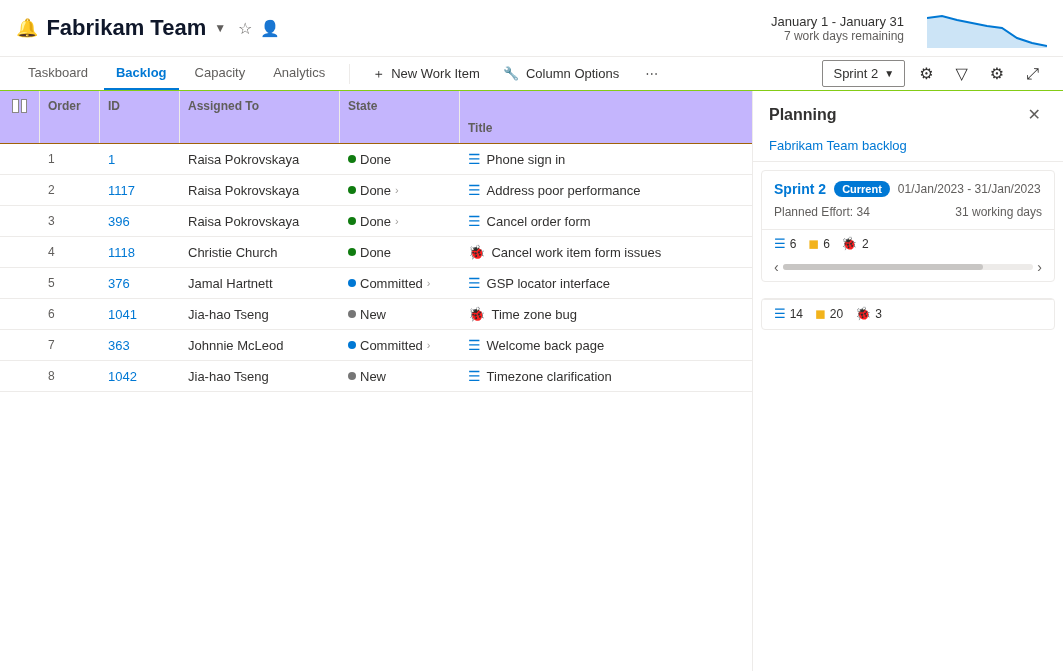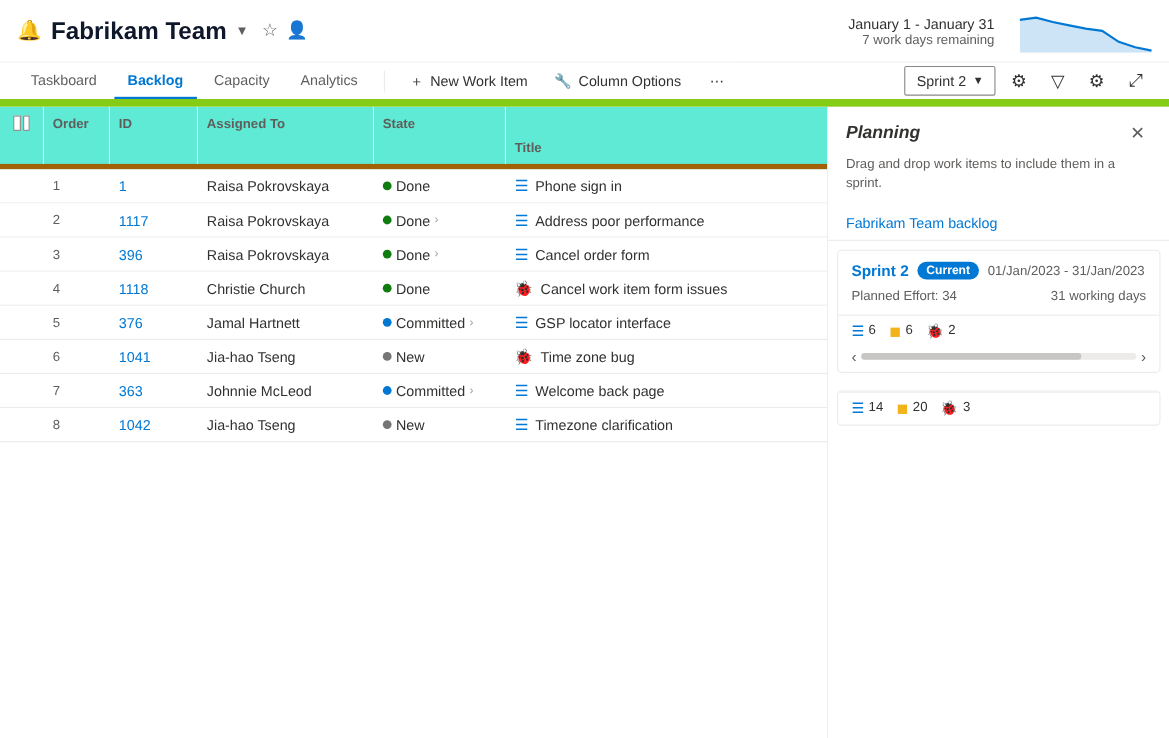--- a/index.html
+++ b/index.html
@@ -24,40 +24,40 @@
     .tab-separator { width: 1px; height: 20px; background: #edebe9; margin: 0 8px; }
     .btn { display: flex; align-items: center; gap: 6px; padding: 5px 10px; border: none; background: transparent; cursor: pointer; font-size: 13px; color: #323130; border-radius: 2px; }
     .toolbar-more { margin-left: 4px; padding: 5px 8px; }
 
     
     .main-content { display: flex; flex: 1; overflow: hidden; }
 
     
     .backlog-panel { flex: 1; overflow-y: auto; border-right: 1px solid #edebe9; }
 
-    .table-header { display: grid; grid-template-columns: 40px 60px 80px 160px 120px 1fr; background: #5eead4; border-bottom: 5px solid #a16207; padding: 0; }
+    .table-header { display: grid; grid-template-columns: 40px 60px 80px 160px 120px 1fr; background: #c4b5fd; border-bottom: 1px solid #a16207; padding: 0; }
     .col-header { padding: 8px 8px; font-size: 12px; font-weight: 600; color: #605e5c; border-right: 1px solid #edebe9; }
     .col-header:last-child { border-right: none; margin-top: 22px; }
 
     .table-row { display: grid; grid-template-columns: 40px 60px 80px 160px 120px 1fr; border-bottom: 1px solid #edebe9; align-items: center; background: #fff; }
     .cell { padding: 7px 8px; font-size: 13px; color: #323130; display: flex; align-items: center; gap: 4px; }
     .cell-id { color: #0078d4; cursor: pointer; font-size: 13px; }
     .cell-order { color: #605e5c; font-size: 12px; }
     .state-dot { width: 8px; height: 8px; border-radius: 50%; display: inline-block; }
     .dot-done { background: #107c10; }
     .dot-committed { background: #0078d4; }
     .dot-new { background: #767676; }
     .title-cell { display: flex; align-items: center; gap: 6px; }
     .item-icon { font-size: 14px; }
     .chevron { color: #a19f9d; font-size: 11px; margin-right: 4px; }
 
     
     .planning-panel { width: 310px; background: #fff; display: flex; flex-direction: column; overflow-y: auto; }
     .planning-header { display: flex; justify-content: space-between; align-items: center; padding: 12px 16px 4px; }
-    .planning-title { font-size: 16px; font-weight: 600; font-style: italic; }
+    .planning-title { font-size: 16px; font-weight: 600; }
     .close-btn { border: none; background: transparent; cursor: pointer; font-size: 16px; color: #605e5c; padding: 2px 6px; }
     .planning-desc { padding: 4px 16px 12px; font-size: 12px; color: #605e5c; line-height: 1.4; }
 
     .backlog-link { display: block; padding: 8px 16px; color: #0078d4; font-size: 13px; cursor: pointer; text-decoration: none; border-bottom: 1px solid #edebe9; }
 
     .sprint-card { margin: 8px; border: 1px solid #edebe9; border-radius: 4px; overflow: hidden; }
     .sprint-header { padding: 10px 12px; }
     .sprint-name-row { display: flex; align-items: center; gap: 8px; flex-wrap: wrap; margin-bottom: 4px; }
     .sprint-name { font-size: 14px; font-weight: 600; color: #0078d4; cursor: pointer; }
     .current-badge { background: #0078d4; color: #fff; font-size: 11px; padding: 2px 8px; border-radius: 10px; font-weight: 600; }
@@ -98,21 +98,21 @@
         <div class="date-range-text">January 1 - January 31</div>
         <div class="workdays-text">7 work days remaining</div>
       </div>
       <svg class="sparkline" viewBox="0 0 120 40">
         <polyline points="0,10 15,8 30,12 45,15 60,18 75,20 90,30 105,35 120,38" fill="none" stroke="#0078d4" stroke-width="2"></polyline>
         <polygon points="0,10 15,8 30,12 45,15 60,18 75,20 90,30 105,35 120,38 120,40 0,40" fill="#0078d4" opacity="0.2"></polygon>
       </svg>
     </div>
   </div>
 
-  <div style="display:flex; align-items:center; justify-content:space-between; border-bottom:7px solid #84cc16; background:#fff; padding:0 16px 0 0;">
+  <div style="display:flex; align-items:center; justify-content:space-between; border-bottom:1px solid #84cc16; background:#fff; padding:0 16px 0 0;">
     <div class="nav-tabs" style="border-bottom:none; padding-right:0;">
       <span class="tab">Taskboard</span>
       <span class="tab active">Backlog</span>
       <span class="tab">Capacity</span>
       <span class="tab">Analytics</span>
       <div class="tab-separator"></div>
       <button class="btn">
         <span>＋</span>
         <span>New Work Item</span>
       </button>
@@ -249,21 +249,20 @@
         <div class="cell"><span class="state-dot dot-new"></span> New</div>
         <div class="cell title-cell"><span class="item-icon" style="color:#0078d4;">☰</span> Timezone clarification</div>
       </div>
     </div>
 
     <div class="planning-panel">
       <div class="planning-header">
         <span class="planning-title">Planning</span>
         <button class="close-btn">✕</button>
       </div>
-      <div class="planning-desc">Drag and drop work items to include them in a sprint.</div>
 
       <a class="backlog-link">Fabrikam Team backlog</a>
 
       <div class="sprint-card">
         <div class="sprint-header">
           <div class="sprint-name-row">
             <span class="sprint-name">Sprint 2</span>
             <span class="current-badge">Current</span>
             <span class="sprint-dates">01/Jan/2023 - 31/Jan/2023</span>
           </div>

